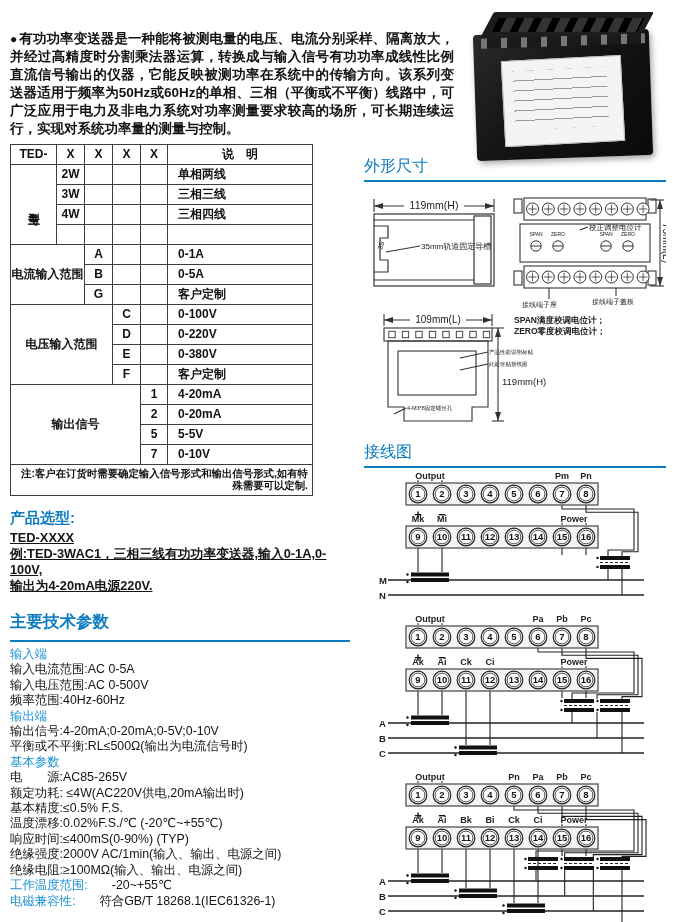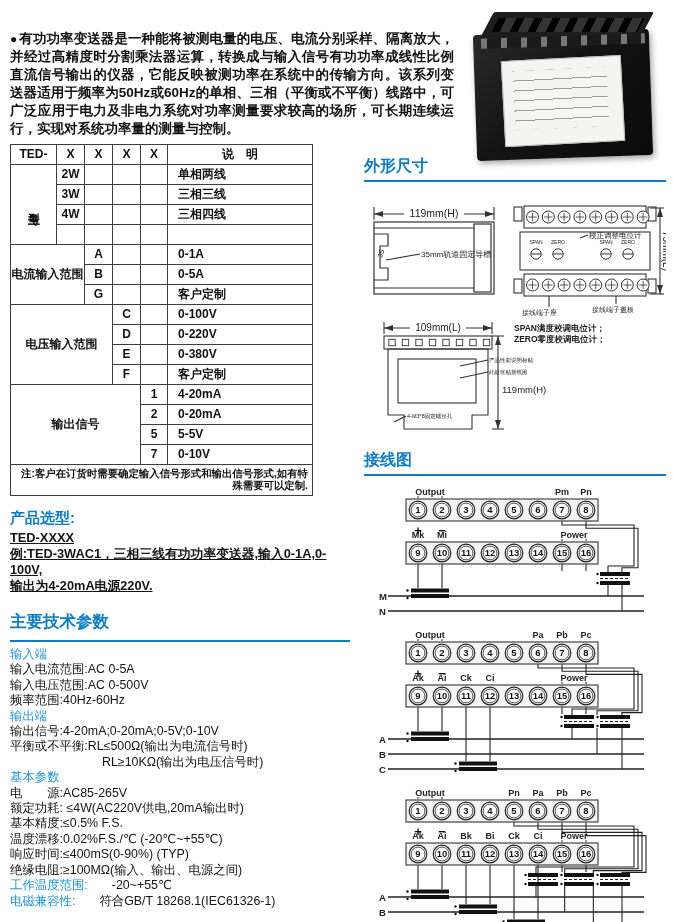--- a/index.html
+++ b/index.html
@@ -46,22 +46,22 @@
   .tech-title{color:var(--accent);font-size:16.5px;font-weight:bold;margin-top:17px;
         padding-bottom:7px;border-bottom:2.5px solid var(--accent);width:340px;}
   ul.params{list-style:none;margin:5px 0 0 0;padding:0;width:344px;}
   ul.params li{font-size:12.4px;font-weight:normal;line-height:15.4px;white-space:nowrap;}
   ul.params li.blue{color:var(--lblue);}
   ul.params li.indent{padding-left:92px;}
   ul.params li .lab{color:var(--lblue);margin-right:24px;}
 
   
   .right-col{position:absolute;left:364px;top:156px;width:302px;}
-  .rc-title{color:var(--accent);font-size:16px;font-weight:bold;padding-bottom:3px;
-        border-bottom:2.5px solid var(--accent);margin-bottom:12px;}
+  .rc-title{color:var(--accent);font-size:16px;font-weight:normal;padding-bottom:3px;
+        border-bottom:2.5px solid var(--accent);margin-bottom:4px;}
   .diagram{margin:4px 0 0 14px;}
   svg text{font-family:"Liberation Sans","DejaVu Sans",sans-serif;}
 </style>
 </head>
 <body>
 
 <div class="page">
 
   <p class="intro"><span class="bullet">●</span><span>有功功率变送器是一种能将被测电量的电压、电流分别采样、隔离放大，并经过高精度时分割乘法器运算，转换成与输入信号有功功率成线性比例直流信号输出的仪器，它能反映被测功率在系统中的传输方向。该系列变送器适用于频率为50Hz或60Hz的单相、三相（平衡或不平衡）线路中，可广泛应用于电力及非电力系统对功率测量要求较高的场所，可长期连续运行，实现对系统功率量的测量与控制。</span></p>
 
@@ -194,27 +194,27 @@
 
     <div class="tech-title">主要技术参数</div>
     <ul class="params">
       <li class="blue">输入端</li>
       <li>输入电流范围:AC 0-5A</li>
       <li>输入电压范围:AC 0-500V</li>
       <li>频率范围:40Hz-60Hz</li>
       <li class="blue">输出端</li>
       <li>输出信号:4-20mA;0-20mA;0-5V;0-10V</li>
       <li>平衡或不平衡:RL≤500Ω(输出为电流信号时)</li>
-      <li class="indent">RL≥10KΩ(输出为电压信号时)</li>
       <li class="blue">基本参数</li>
       <li>电　　源:AC85-265V</li>
       <li>额定功耗: ≤4W(AC220V供电,20mA输出时)</li>
       <li>基本精度:≤0.5% F.S.</li>
       <li>温度漂移:0.02%F.S./℃ (-20℃~+55℃)</li>
       <li>响应时间:≤400mS(0-90%) (TYP)</li>
+      <li>绝缘强度:2000V AC/1min(输入、输出、电源之间)</li>
       <li>绝缘电阻:≥100MΩ(输入、输出、电源之间)</li>
       <li><span class="lab">工作温度范围:</span><span>-20~+55℃</span></li>
       <li><span class="lab">电磁兼容性:</span><span>符合GB/T 18268.1(IEC61326-1)</span></li>
     </ul>
   </div>
 
   <div class="right-col">
     <div class="rc-title">外形尺寸</div>
 
     <svg viewBox="0 0 302 250" width="302" height="250">

